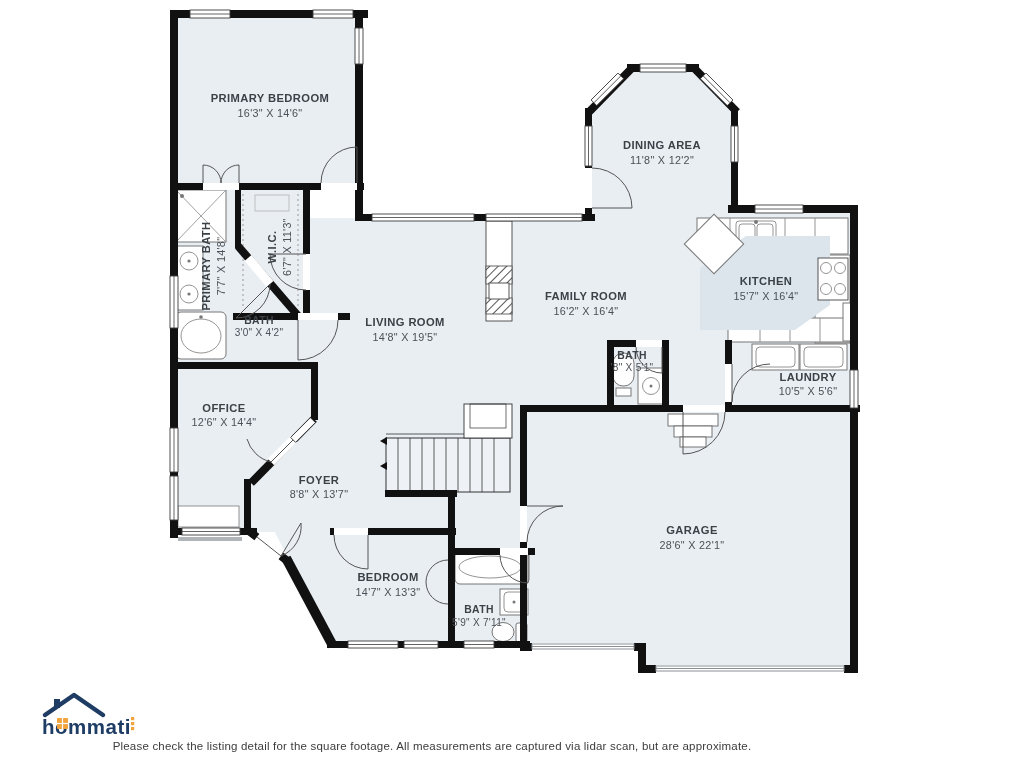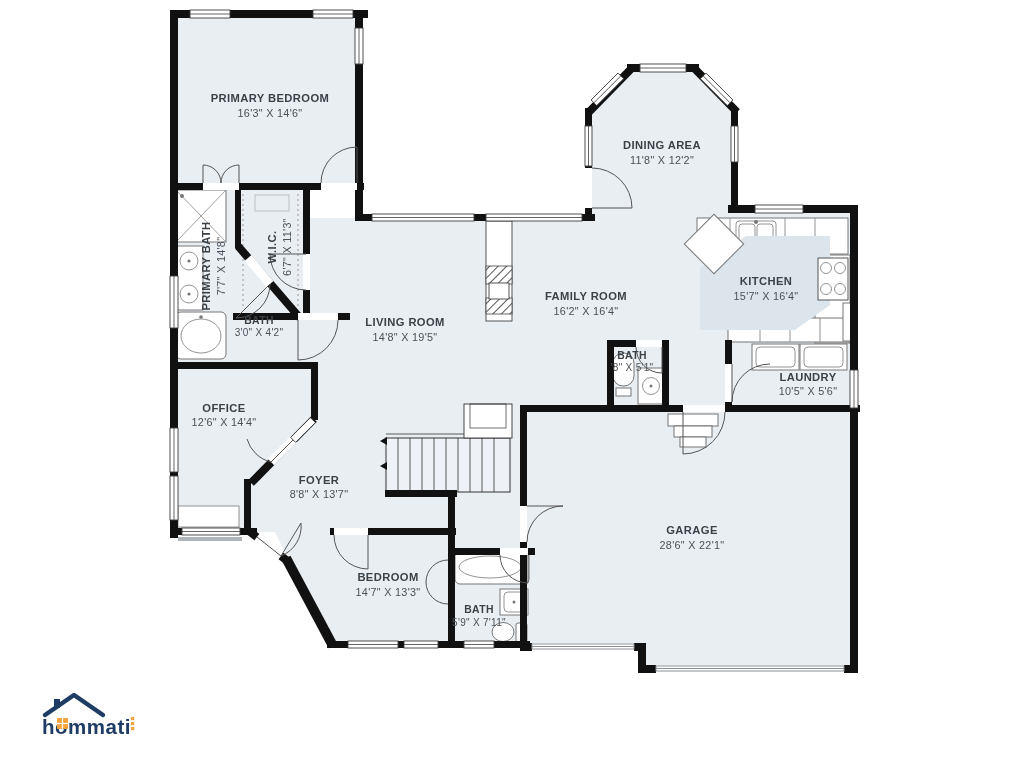--- a/index.html
+++ b/index.html
@@ -462,13 +462,14 @@
       <line x1="13" y1="33.5" x2="24" y2="33.5" stroke="#fff" stroke-width="1.2"></line>
     </g>
     <g fill="#f2a33c">
       <rect x="87" y="27" width="3.2" height="3.2"></rect>
       <rect x="87" y="32" width="3.2" height="3.2"></rect>
       <rect x="87" y="37" width="3.2" height="3.2"></rect>
     </g>
   </g>
 </svg>
 
+<div id="disclaimer">Please check the listing detail for the square footage. All measurements are captured via lidar scan, but are approximate.</div>
 </div>
 
 </body></html>

